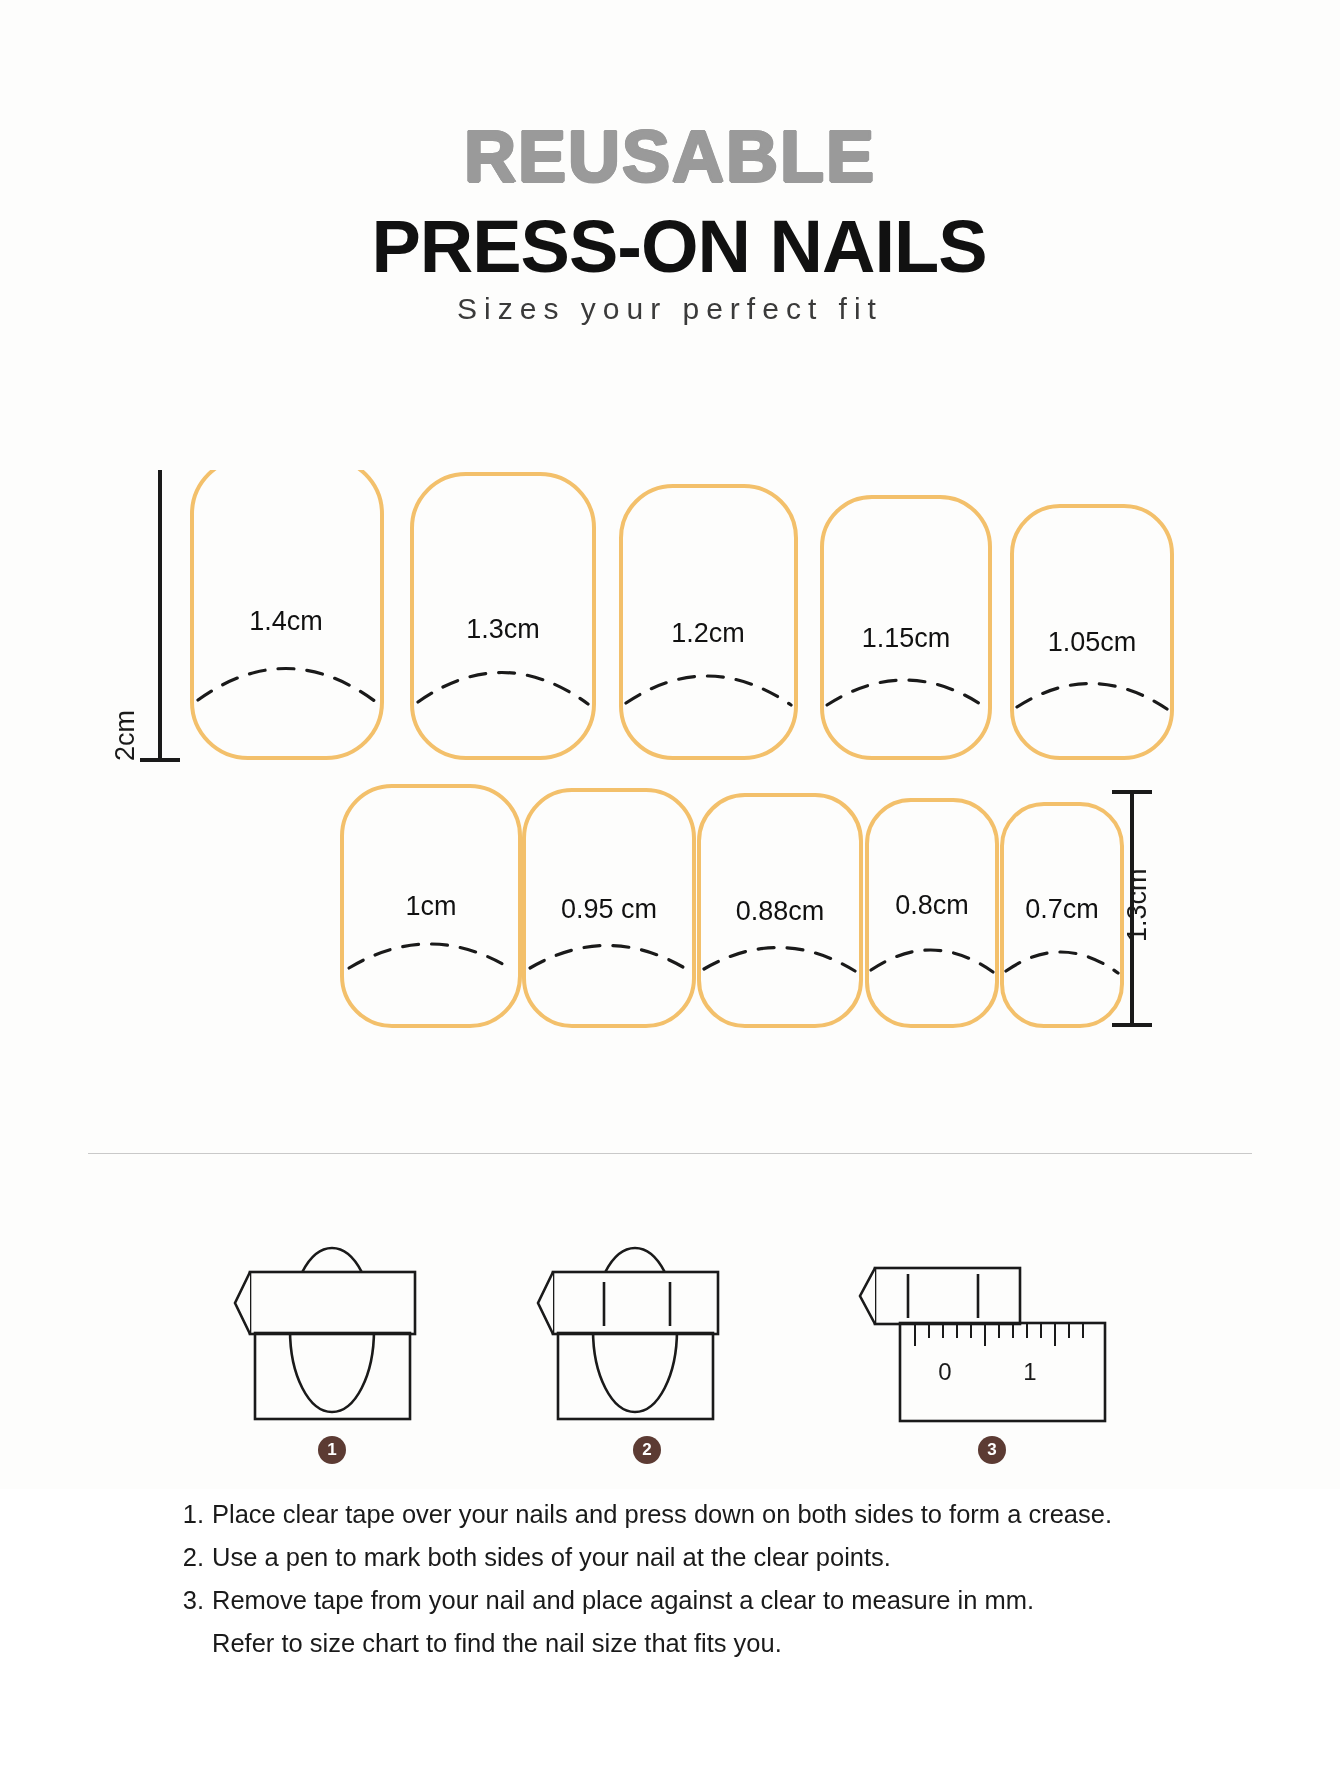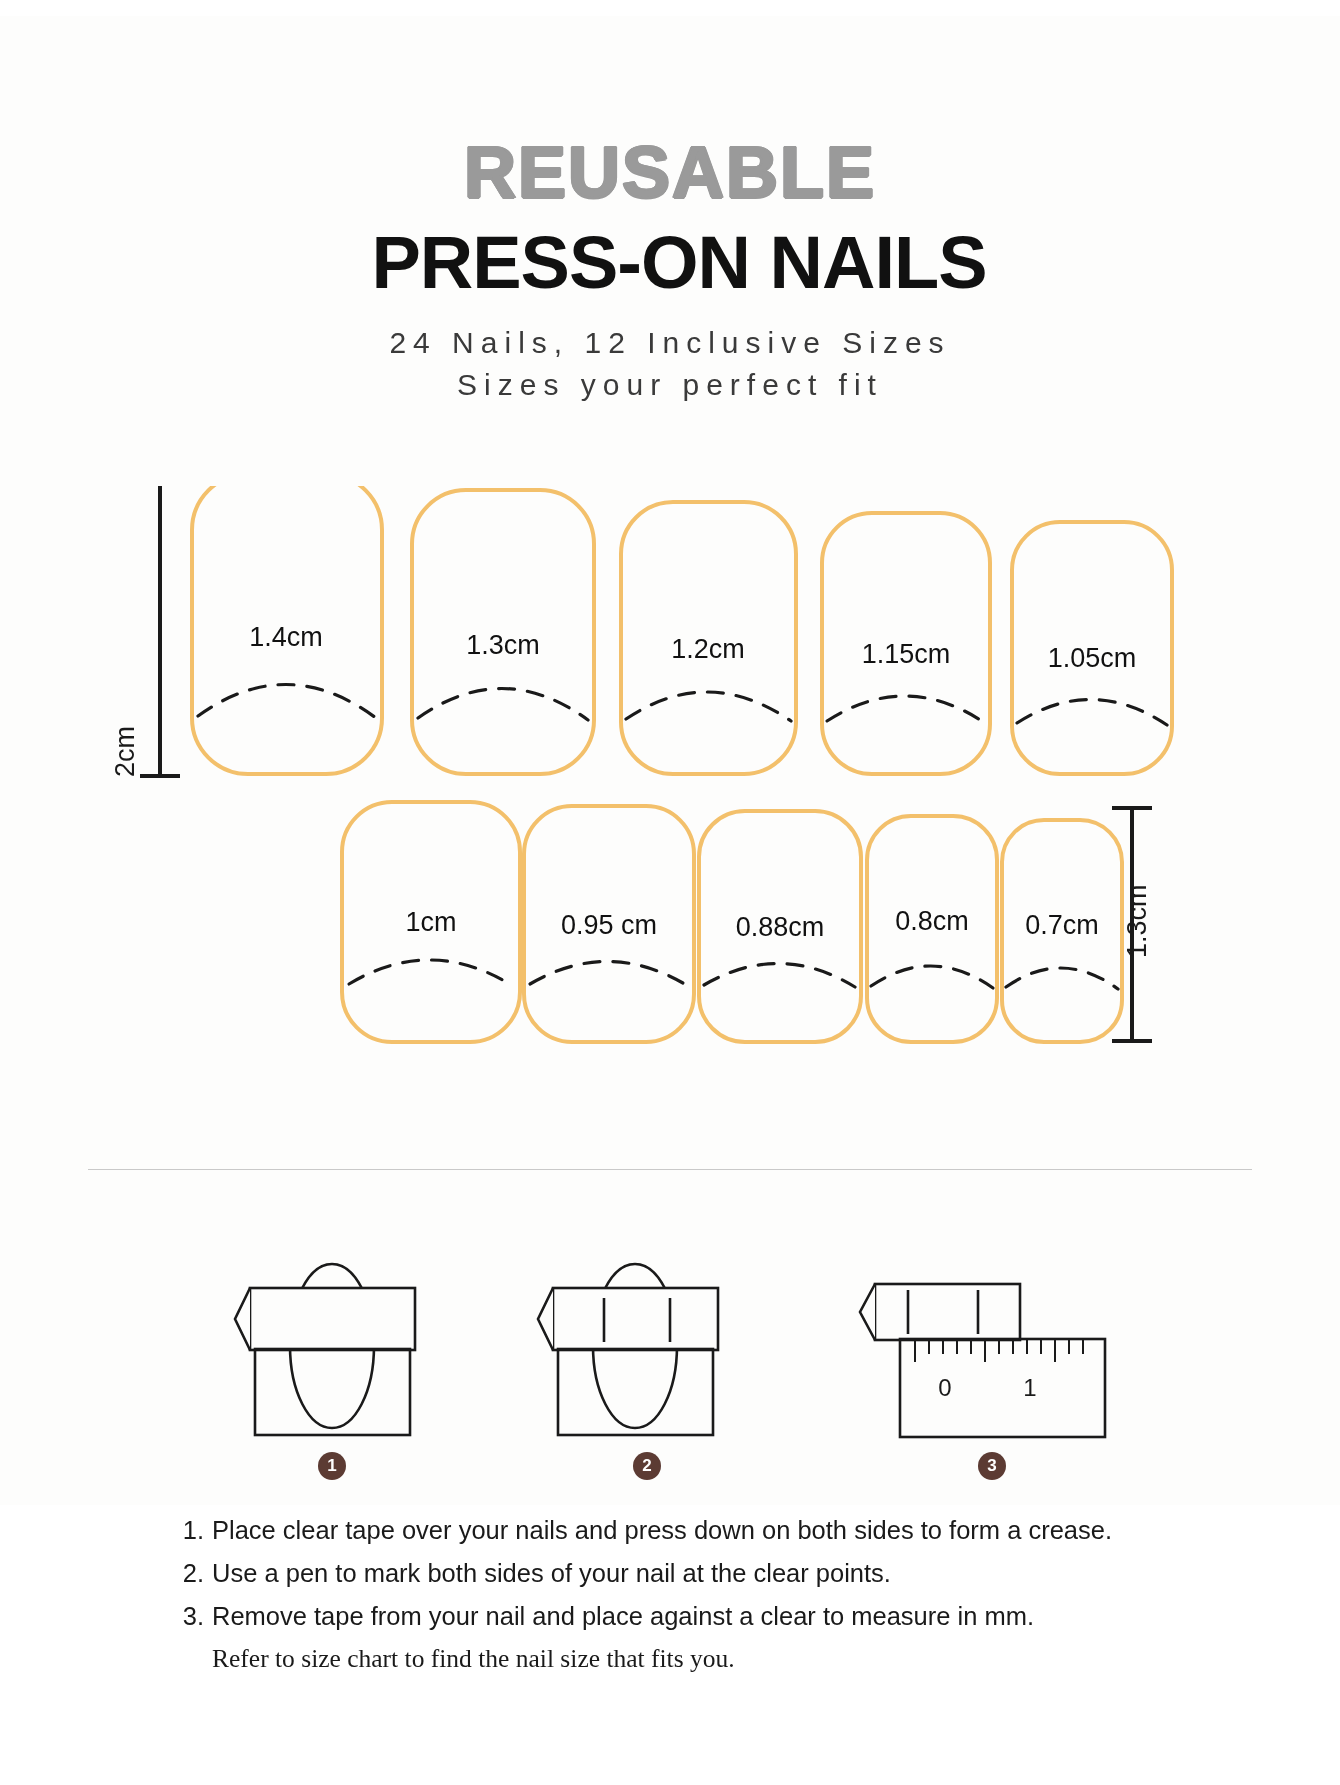--- a/index.html
+++ b/index.html
@@ -11,21 +11,21 @@
     width: 1340px;
     height: 1785px;
     position: relative;
     font-family: "Liberation Sans", sans-serif;
     color: #1a1a1a;
     overflow: hidden;
   }
 
   .page {
     position: absolute;
-    left: 0; top: 16px;
+    left: 0; top: 0;
     width: 1340px;
     height: 1489px;
     background: #fdfdfc;
   }
 
   
   .header {
     position: absolute;
     left: 0;
     top: 120px;
@@ -184,32 +184,30 @@
   .instr-num {
     width: 34px;
     flex: 0 0 34px;
     text-align: right;
     padding-right: 8px;
   }
   .instr-text { flex: 1; }
   .instr-sub {
     margin-left: 42px;
     margin-top: 2px;
-    font-family: Liberation Serif, serif;
   }
 </style>
 </head>
 <body>
 
 <div class="page">
 
   <div class="header">
     <div class="title-outline">REUSABLE</div>
     <div class="title-solid">PRESS-ON NAILS</div>
-    <div class="subtitle-1">24 Nails, 12 Inclusive Sizes</div>
     <div class="subtitle-2">Sizes your perfect fit</div>
   </div>
 
   <div class="chart-area">
     <svg class="nailsvg" width="1340" height="600" viewBox="0 0 1340 600" xmlns="http://www.w3.org/2000/svg">
 
       <g>
         <path class="bracket" d="M 148 -10 L 148 290"></path>
         <path class="bracket" d="M 128 -10 L 168 -10"></path>
         <path class="bracket" d="M 128 290 L 168 290"></path>

